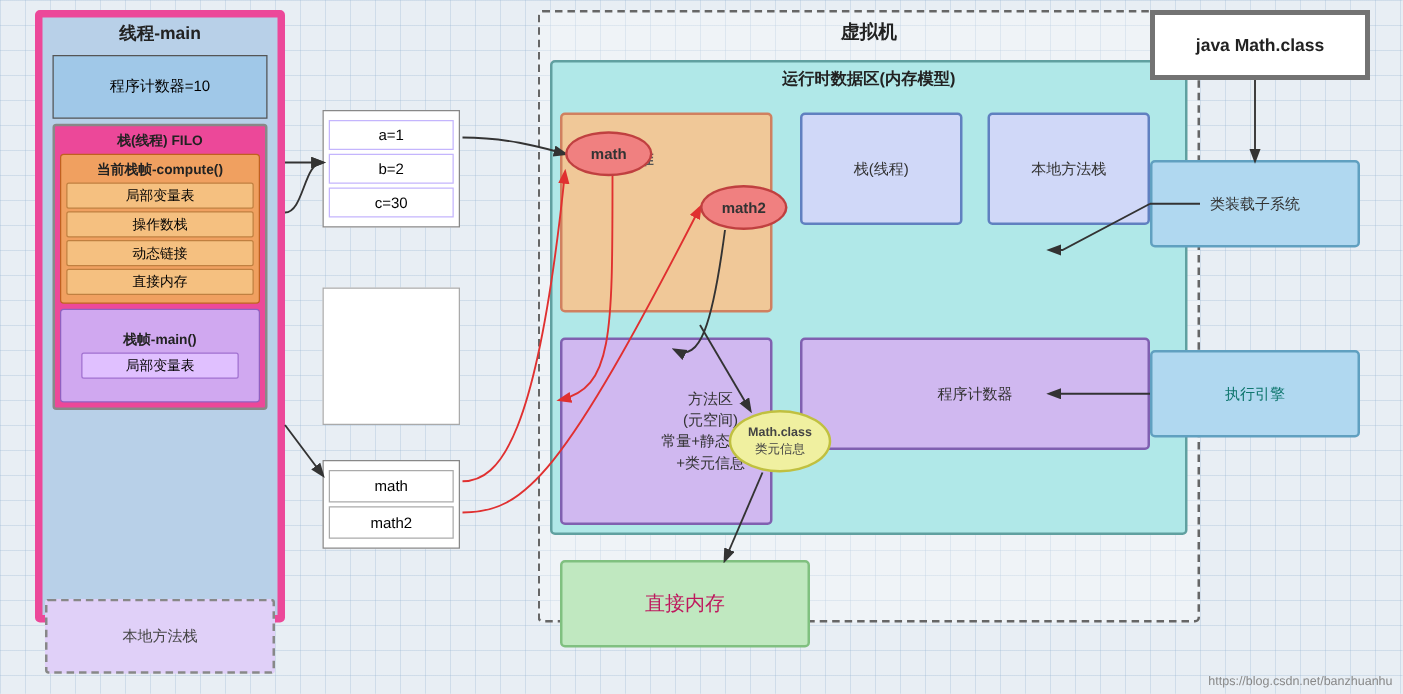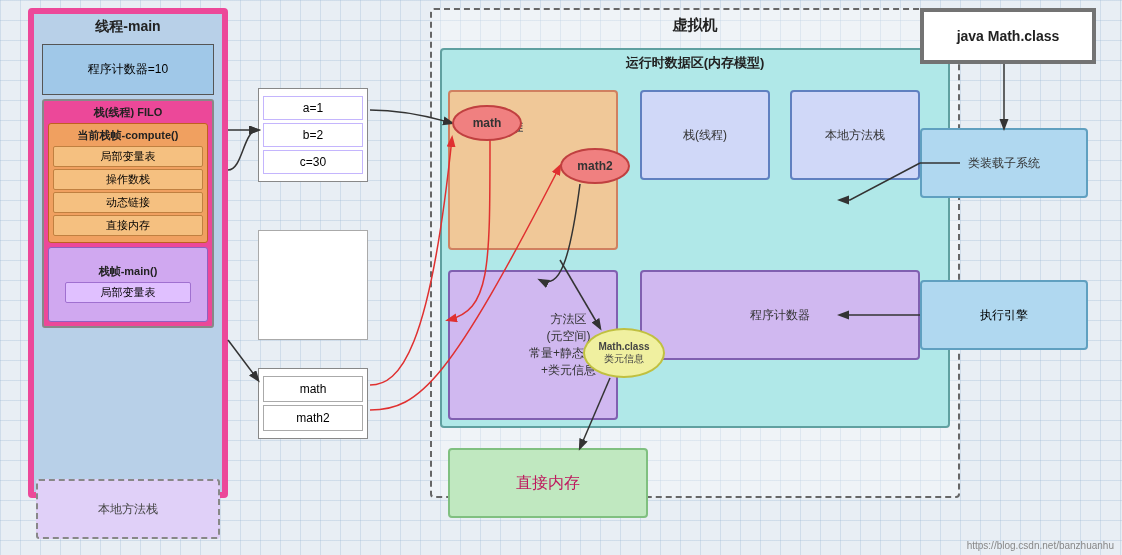--- a/index.html
+++ b/index.html
@@ -422,21 +422,21 @@
       top: 280px;
       width: 168px;
       height: 70px;
       border: 2px solid #60a0c0;
       background: #b0d8f0;
       border-radius: 4px;
       display: flex;
       align-items: center;
       justify-content: center;
       font-size: 12px;
-      color: #000000;
+      color: #0f766e;
       text-align: center;
     }
 
     
     .watermark {
       position: absolute;
       right: 8px;
       bottom: 4px;
       font-size: 10px;
       color: #888;

